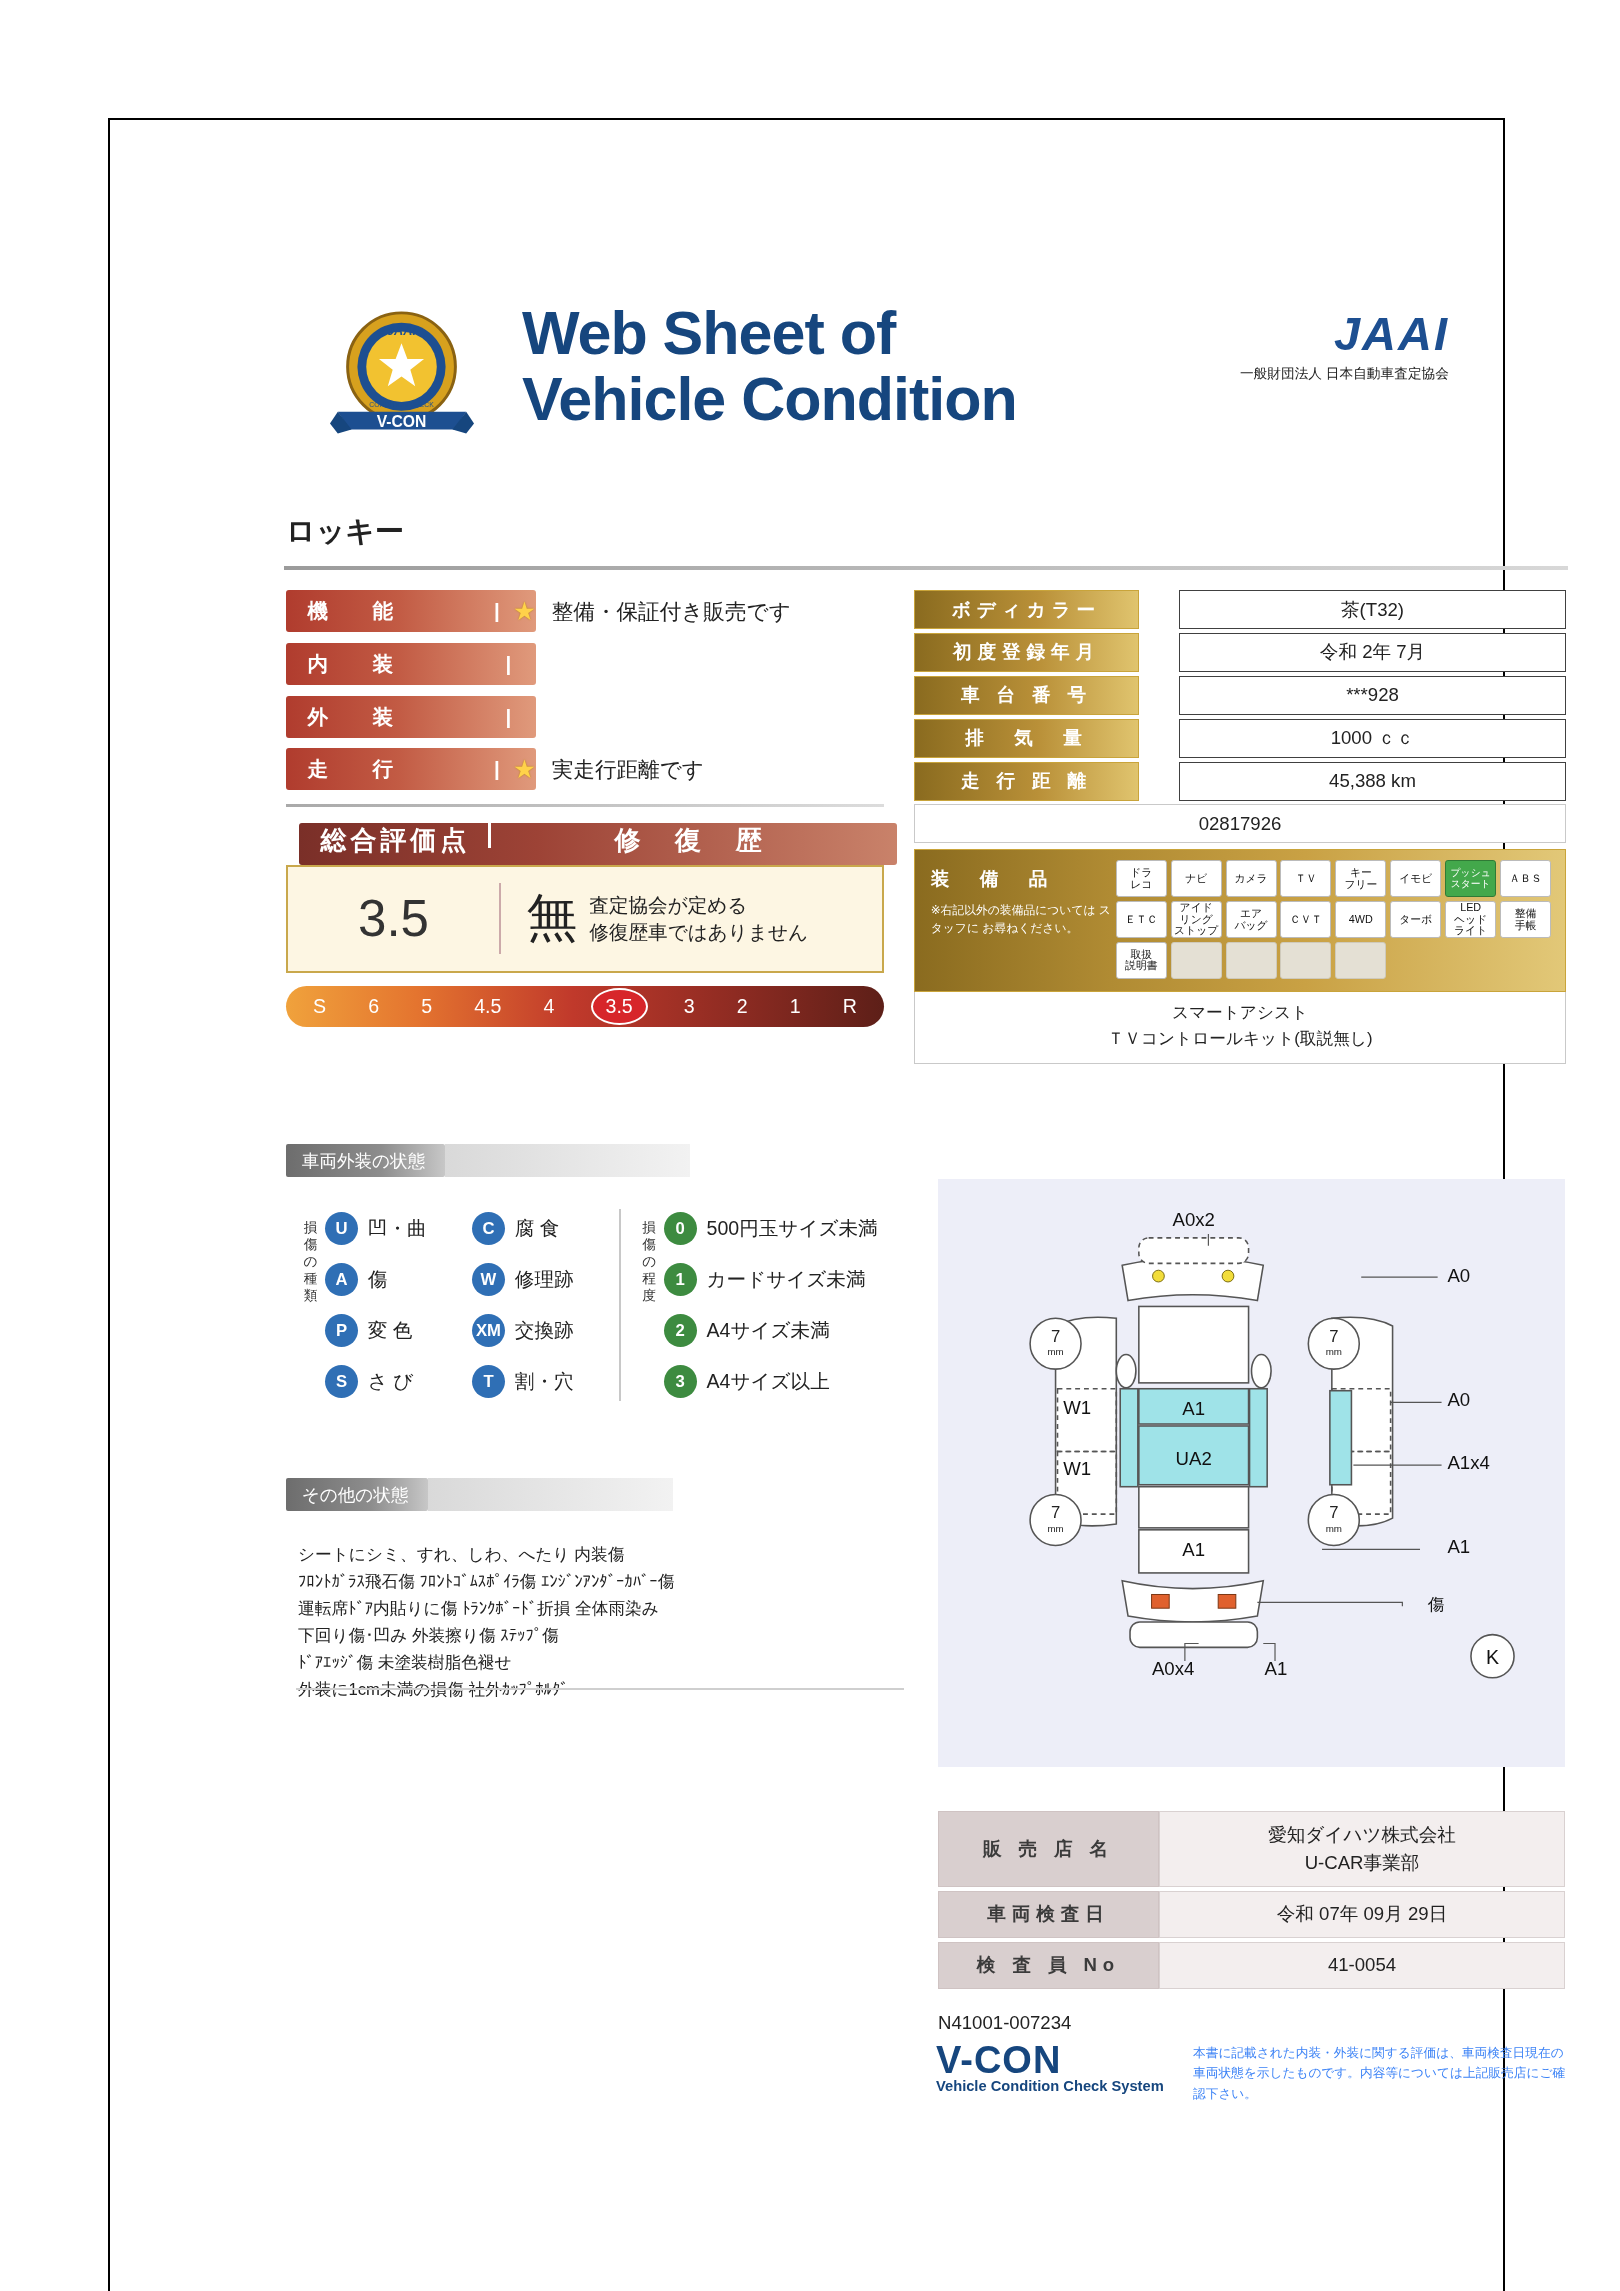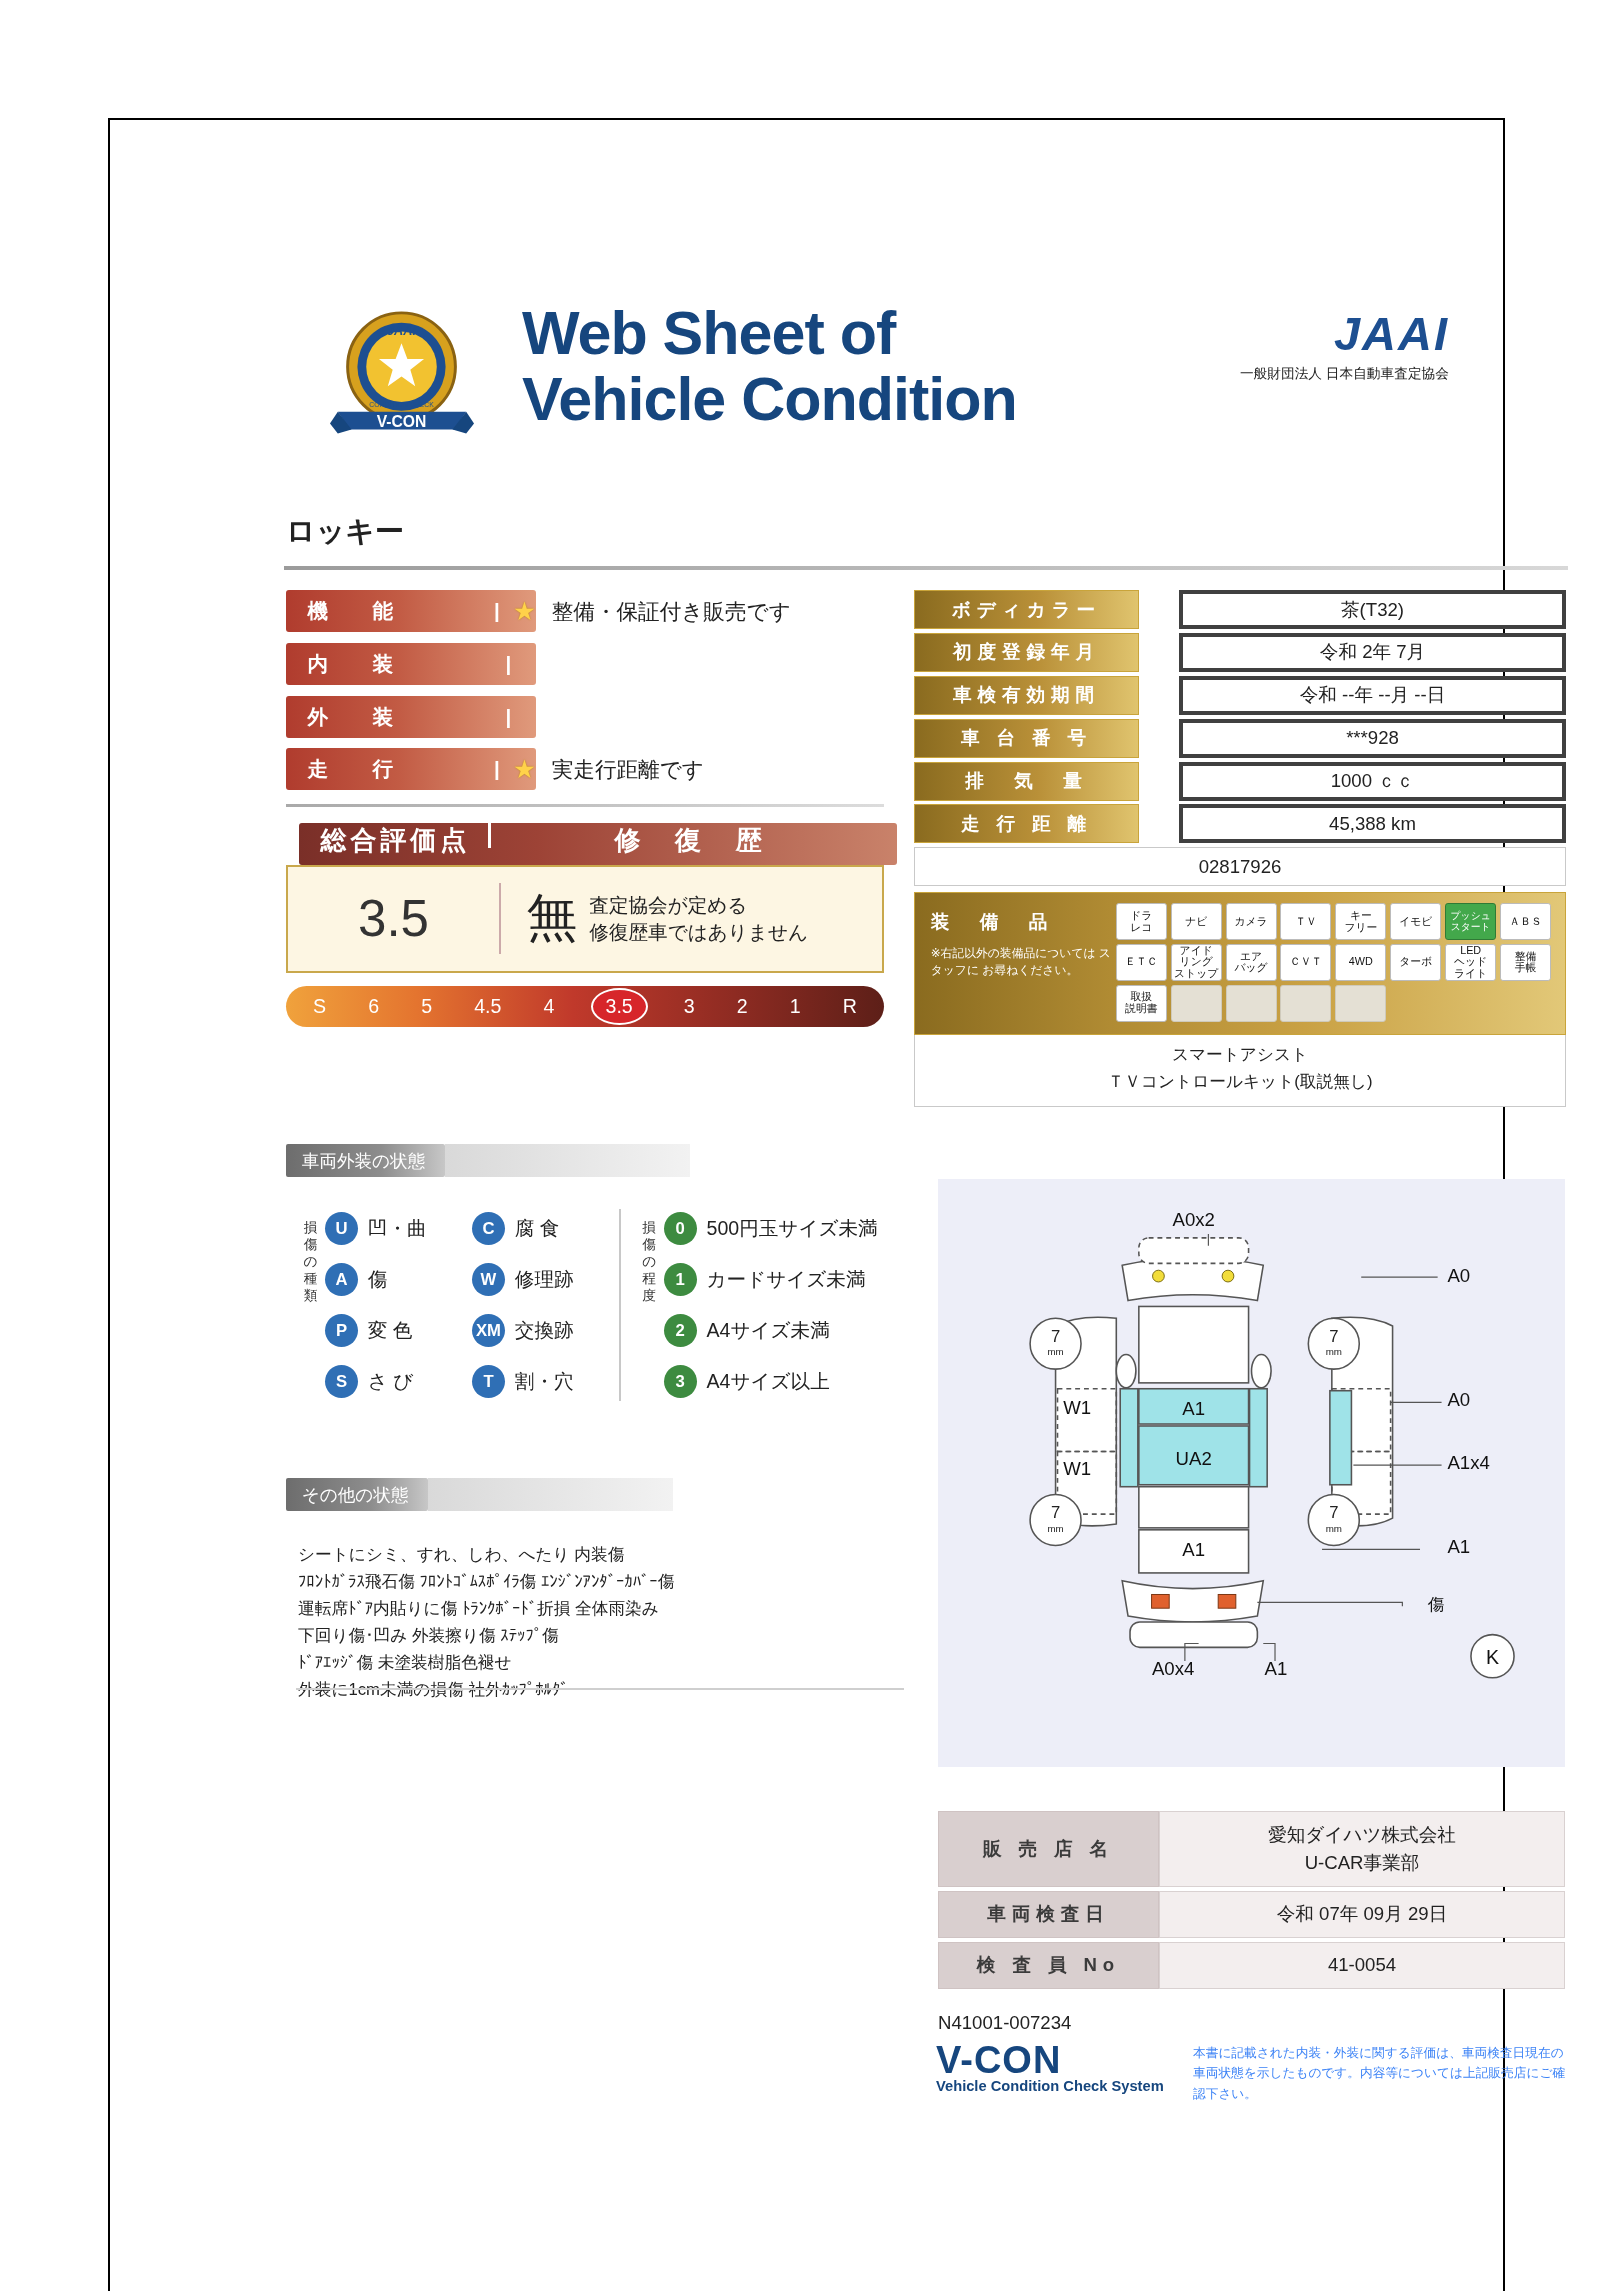--- a/index.html
+++ b/index.html
@@ -43,21 +43,21 @@
     display:flex;align-items:center;justify-content:space-around;padding:0 5.9px;box-sizing:border-box;}
   .sc{color:#fff;font-size:19.6px;position:relative;padding:0 5.9px;}
   .sc.active{background:#d7262a;border-radius:50%;width:41px;height:33px;display:flex;align-items:center;justify-content:center;border:2px solid #fff;}
 
   
   .spec{position:absolute;left:804px;top:470px;width:652px;}
   .srow{display:flex;margin-bottom:3.9px;}
   .sk{width:225px;height:39px;box-sizing:border-box;border:1px solid #c9a43a;
       background:linear-gradient(90deg,#8a6b1f 0%,#b99038 55%,#e0c46e 100%);
       color:#fff;font-size:18.6px;font-weight:bold;display:flex;align-items:center;justify-content:center;letter-spacing:5.9px;}
-  .sv{flex:1;height:39px;box-sizing:border-box;border:4px solid #404040;background:#fff;display:flex;align-items:center;justify-content:center;font-size:18.6px;margin-left:40px;}
+  .sv{flex:1;height:39px;box-sizing:border-box;border:1px solid #404040;background:#fff;display:flex;align-items:center;justify-content:center;font-size:18.6px;margin-left:40px;}
   .svfull{width:652px;height:39px;box-sizing:border-box;border:1px solid #c9c9c9;background:#fff;display:flex;align-items:center;justify-content:center;font-size:18.6px;margin-bottom:5.9px;}
 
   
   .equip{width:652px;box-sizing:border-box;border:1px solid #c9a43a;
      background:linear-gradient(90deg,#8a6b1f 0%,#b08b33 30%,#c9a144 60%,#e2c878 100%);
      display:flex;padding:9.8px 7.8px 11.8px 9.8px;}
   .equip-left{width:191px;color:#fff;}
   .equip-title{font-size:18.6px;font-weight:bold;letter-spacing:5.9px;padding:5.9px 0 9.8px 5.9px;}
   .equip-note{font-size:11.8px;line-height:1.5;padding-left:5.9px;}
   .equip-grid{flex:1;display:flex;flex-wrap:wrap;gap:3.9px;}
@@ -207,24 +207,20 @@
     </div>
 
     <div class="spec">
       <div class="srow">
         <div class="sk">ボディカラー</div>
         <div class="sv">茶(T32)</div>
       </div>
       <div class="srow">
         <div class="sk">初度登録年月</div>
         <div class="sv">令和 2年 7月</div>
-      </div>
-      <div class="srow">
-        <div class="sk">車検有効期間</div>
-        <div class="sv">令和 --年 --月 --日</div>
       </div>
       <div class="srow">
         <div class="sk">車 台 番 号</div>
         <div class="sv">***928</div>
       </div>
       <div class="srow">
         <div class="sk">排　気　量</div>
         <div class="sv">1000 ｃｃ</div>
       </div>
       <div class="srow">

